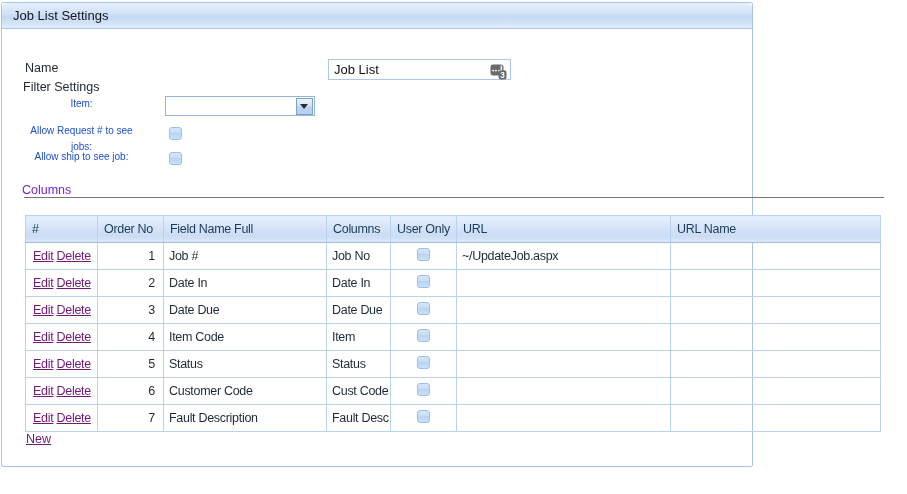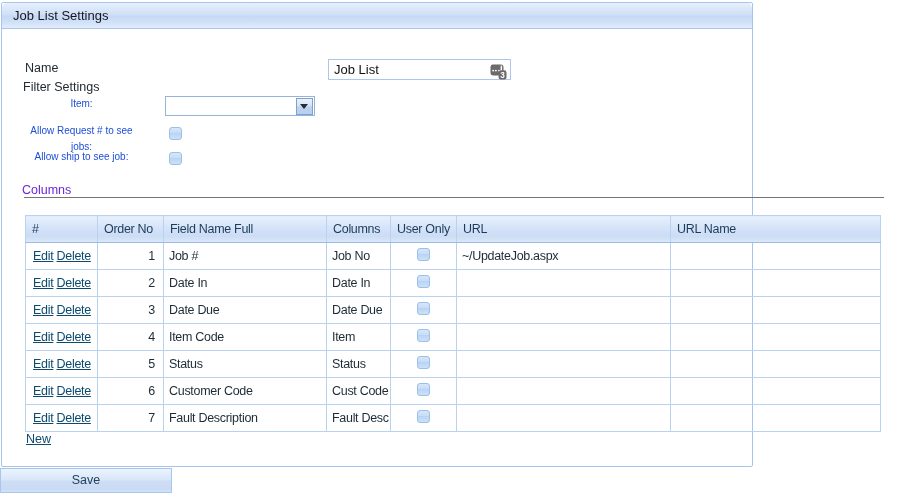--- a/index.html
+++ b/index.html
@@ -11,21 +11,21 @@
 }
 .titlebar {
   position:absolute; left:0; top:0; right:0; height:26px;
   border-bottom:1px solid #a9c6ec;
   border-radius:5px 5px 0 0;
   background:linear-gradient(180deg,#e6effc 0%,#d0e0f7 46%,#c5d9f4 52%,#cfe0f7 75%,#e2edfb 100%);
   font-size:13px; color:#15151f; line-height:26px; padding-left:11px;
 }
 .lbl { position:absolute; font-size:12.5px; color:#222b33; white-space:nowrap; }
 .rlbl { position:absolute; font-size:10px; color:#1d4ed8; white-space:nowrap; text-align:center; }
-.link { font-size:12.5px; color:#0c4a6e; text-decoration:underline; white-space:nowrap; }
+.link { font-size:12.5px; color:#701a75; text-decoration:underline; white-space:nowrap; }
 .nameinput {
   position:absolute; left:328px; top:59px; width:183px; height:21px;
   border:1px solid #abc8ec; background:#fff;
 }
 .nameinput .txt { position:absolute; left:5px; top:2px; font-size:13px; color:#111; }
 .cb {
   position:absolute; width:13px; height:13px; border:1px solid #9cc0e6; border-radius:3px;
   background:linear-gradient(180deg,#d6e7fa 0%,#c7dcf7 45%,#b9d4f3 50%,#cce1f9 100%);
 }
 .dd {
@@ -196,14 +196,13 @@
         <td class="chk"><span class="cbi"></span></td>
         <td></td>
         <td></td>
       </tr>
 </tbody>
   </table>
 
 <div class="link" style="position:absolute; left:26px; top:432px;">New</div>
 
 <div class="footer">
-  <div class="fbtn">Save</div>
 </div>
 
 </body></html>

